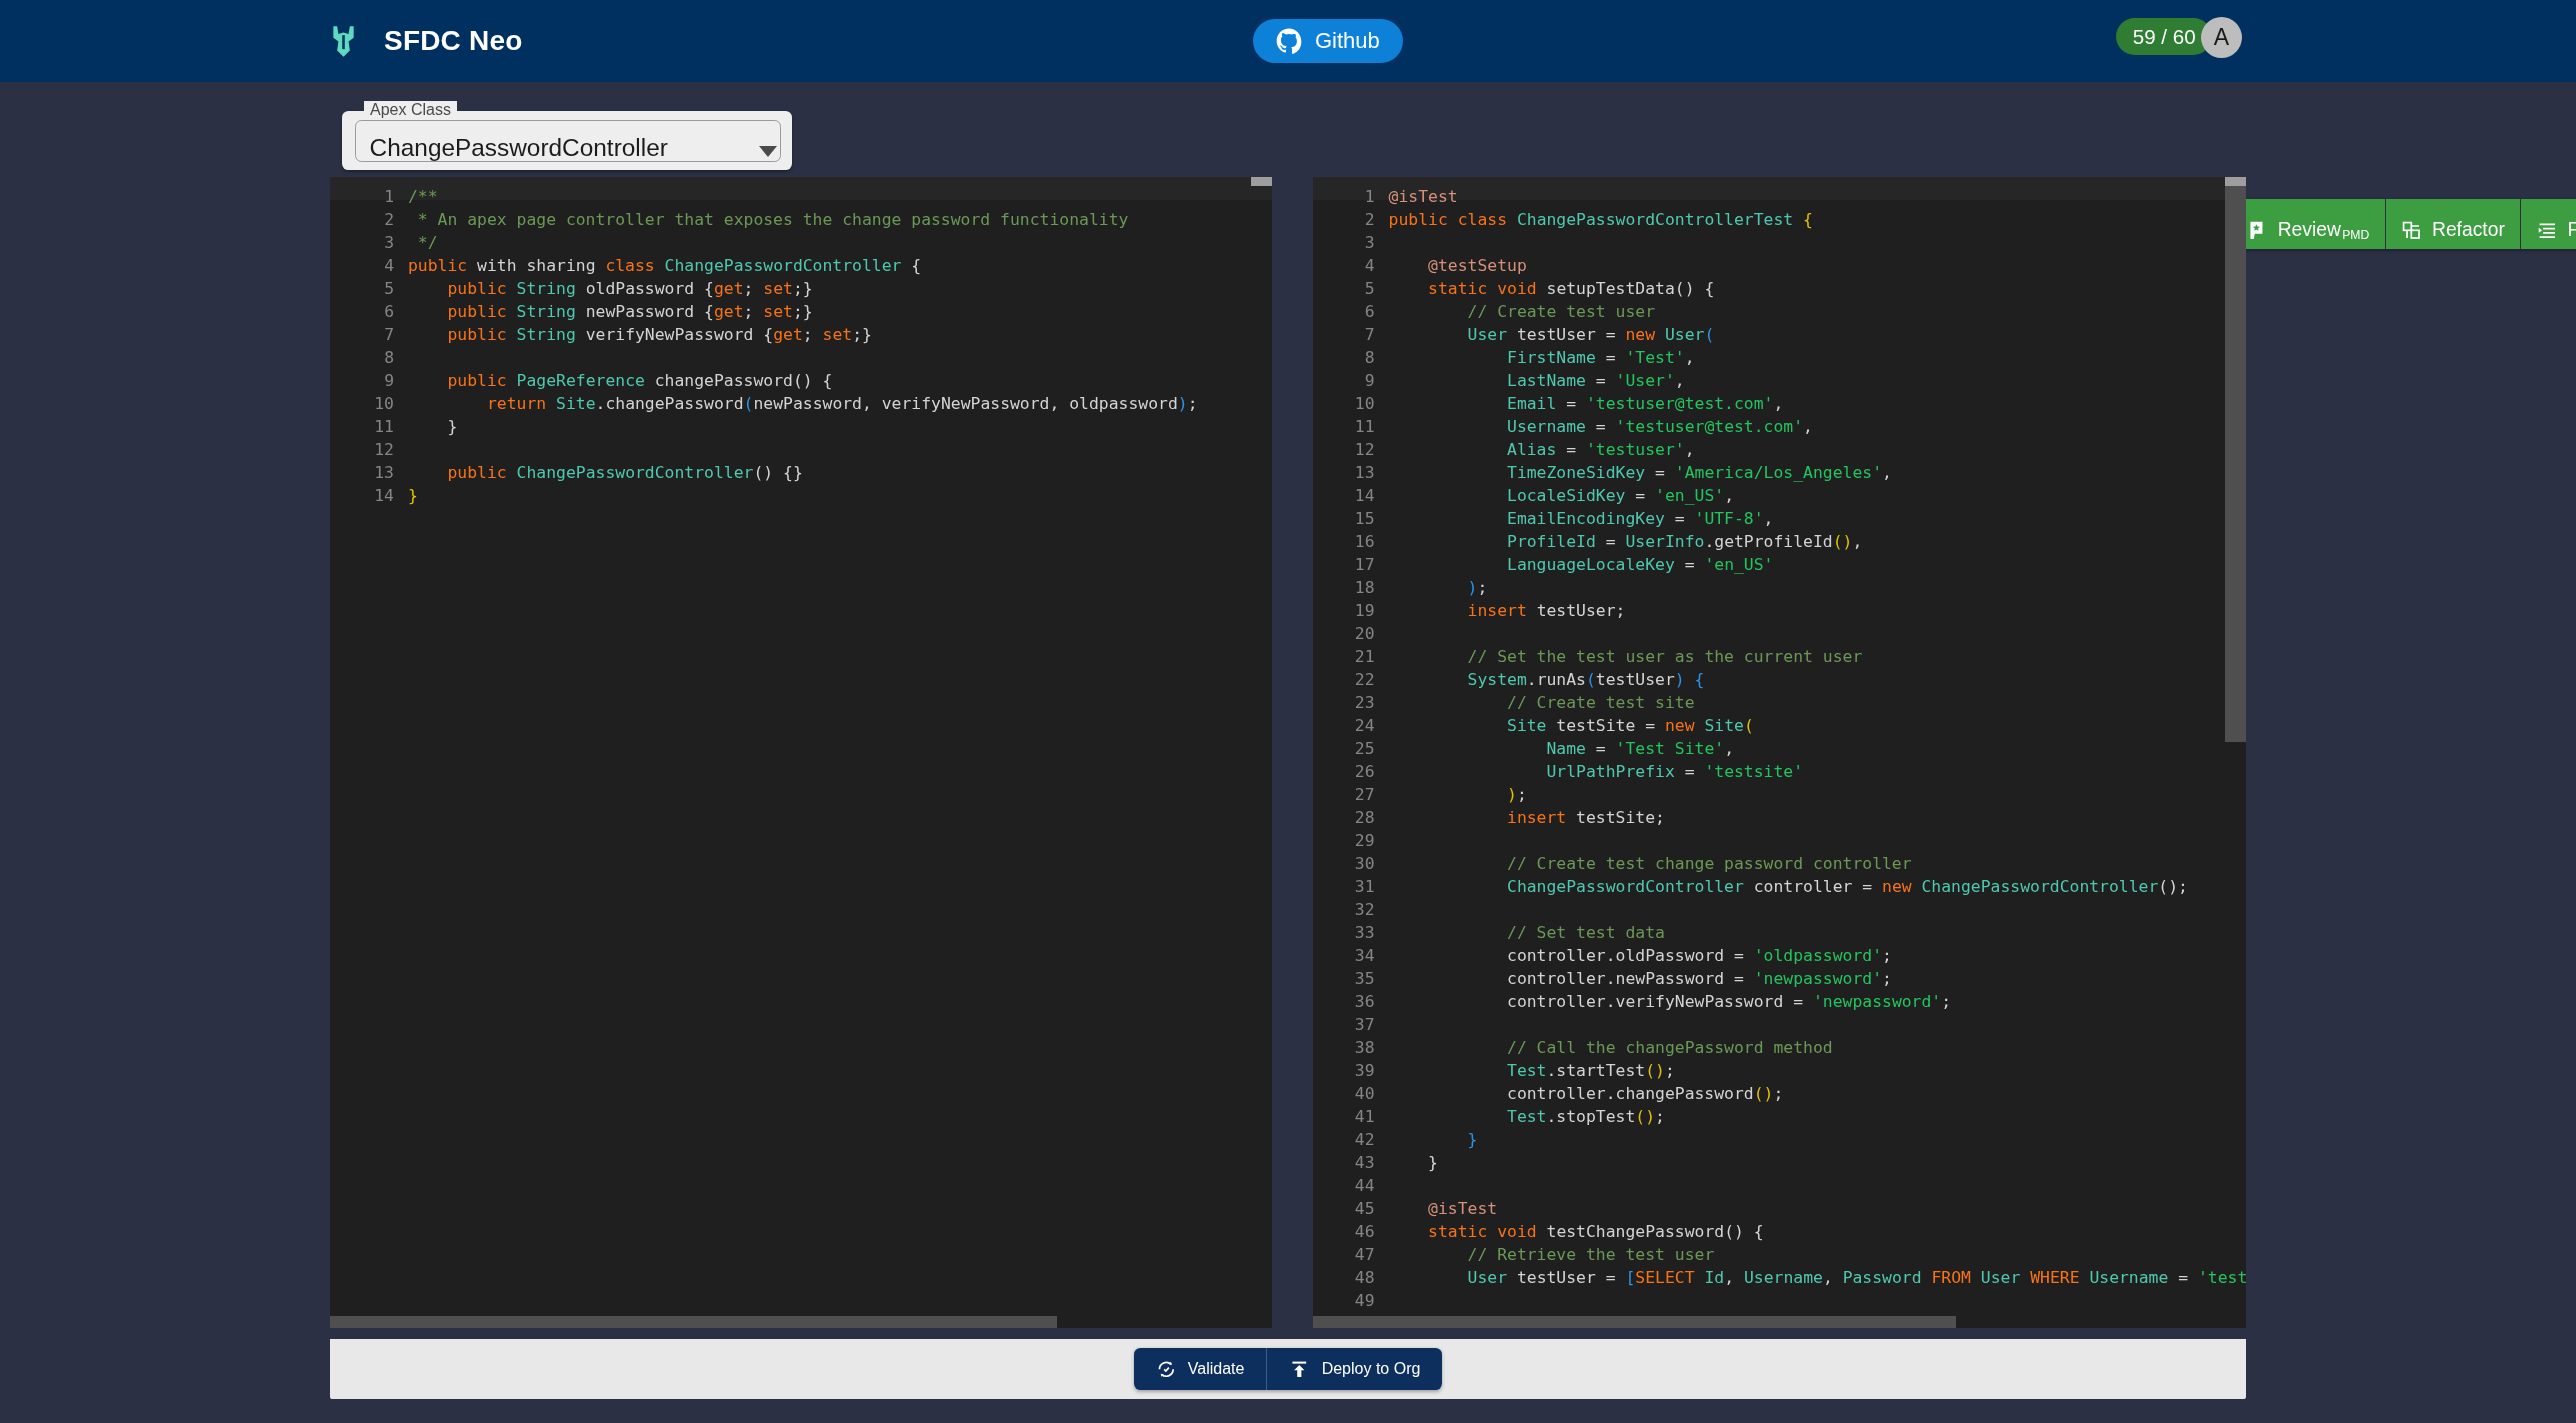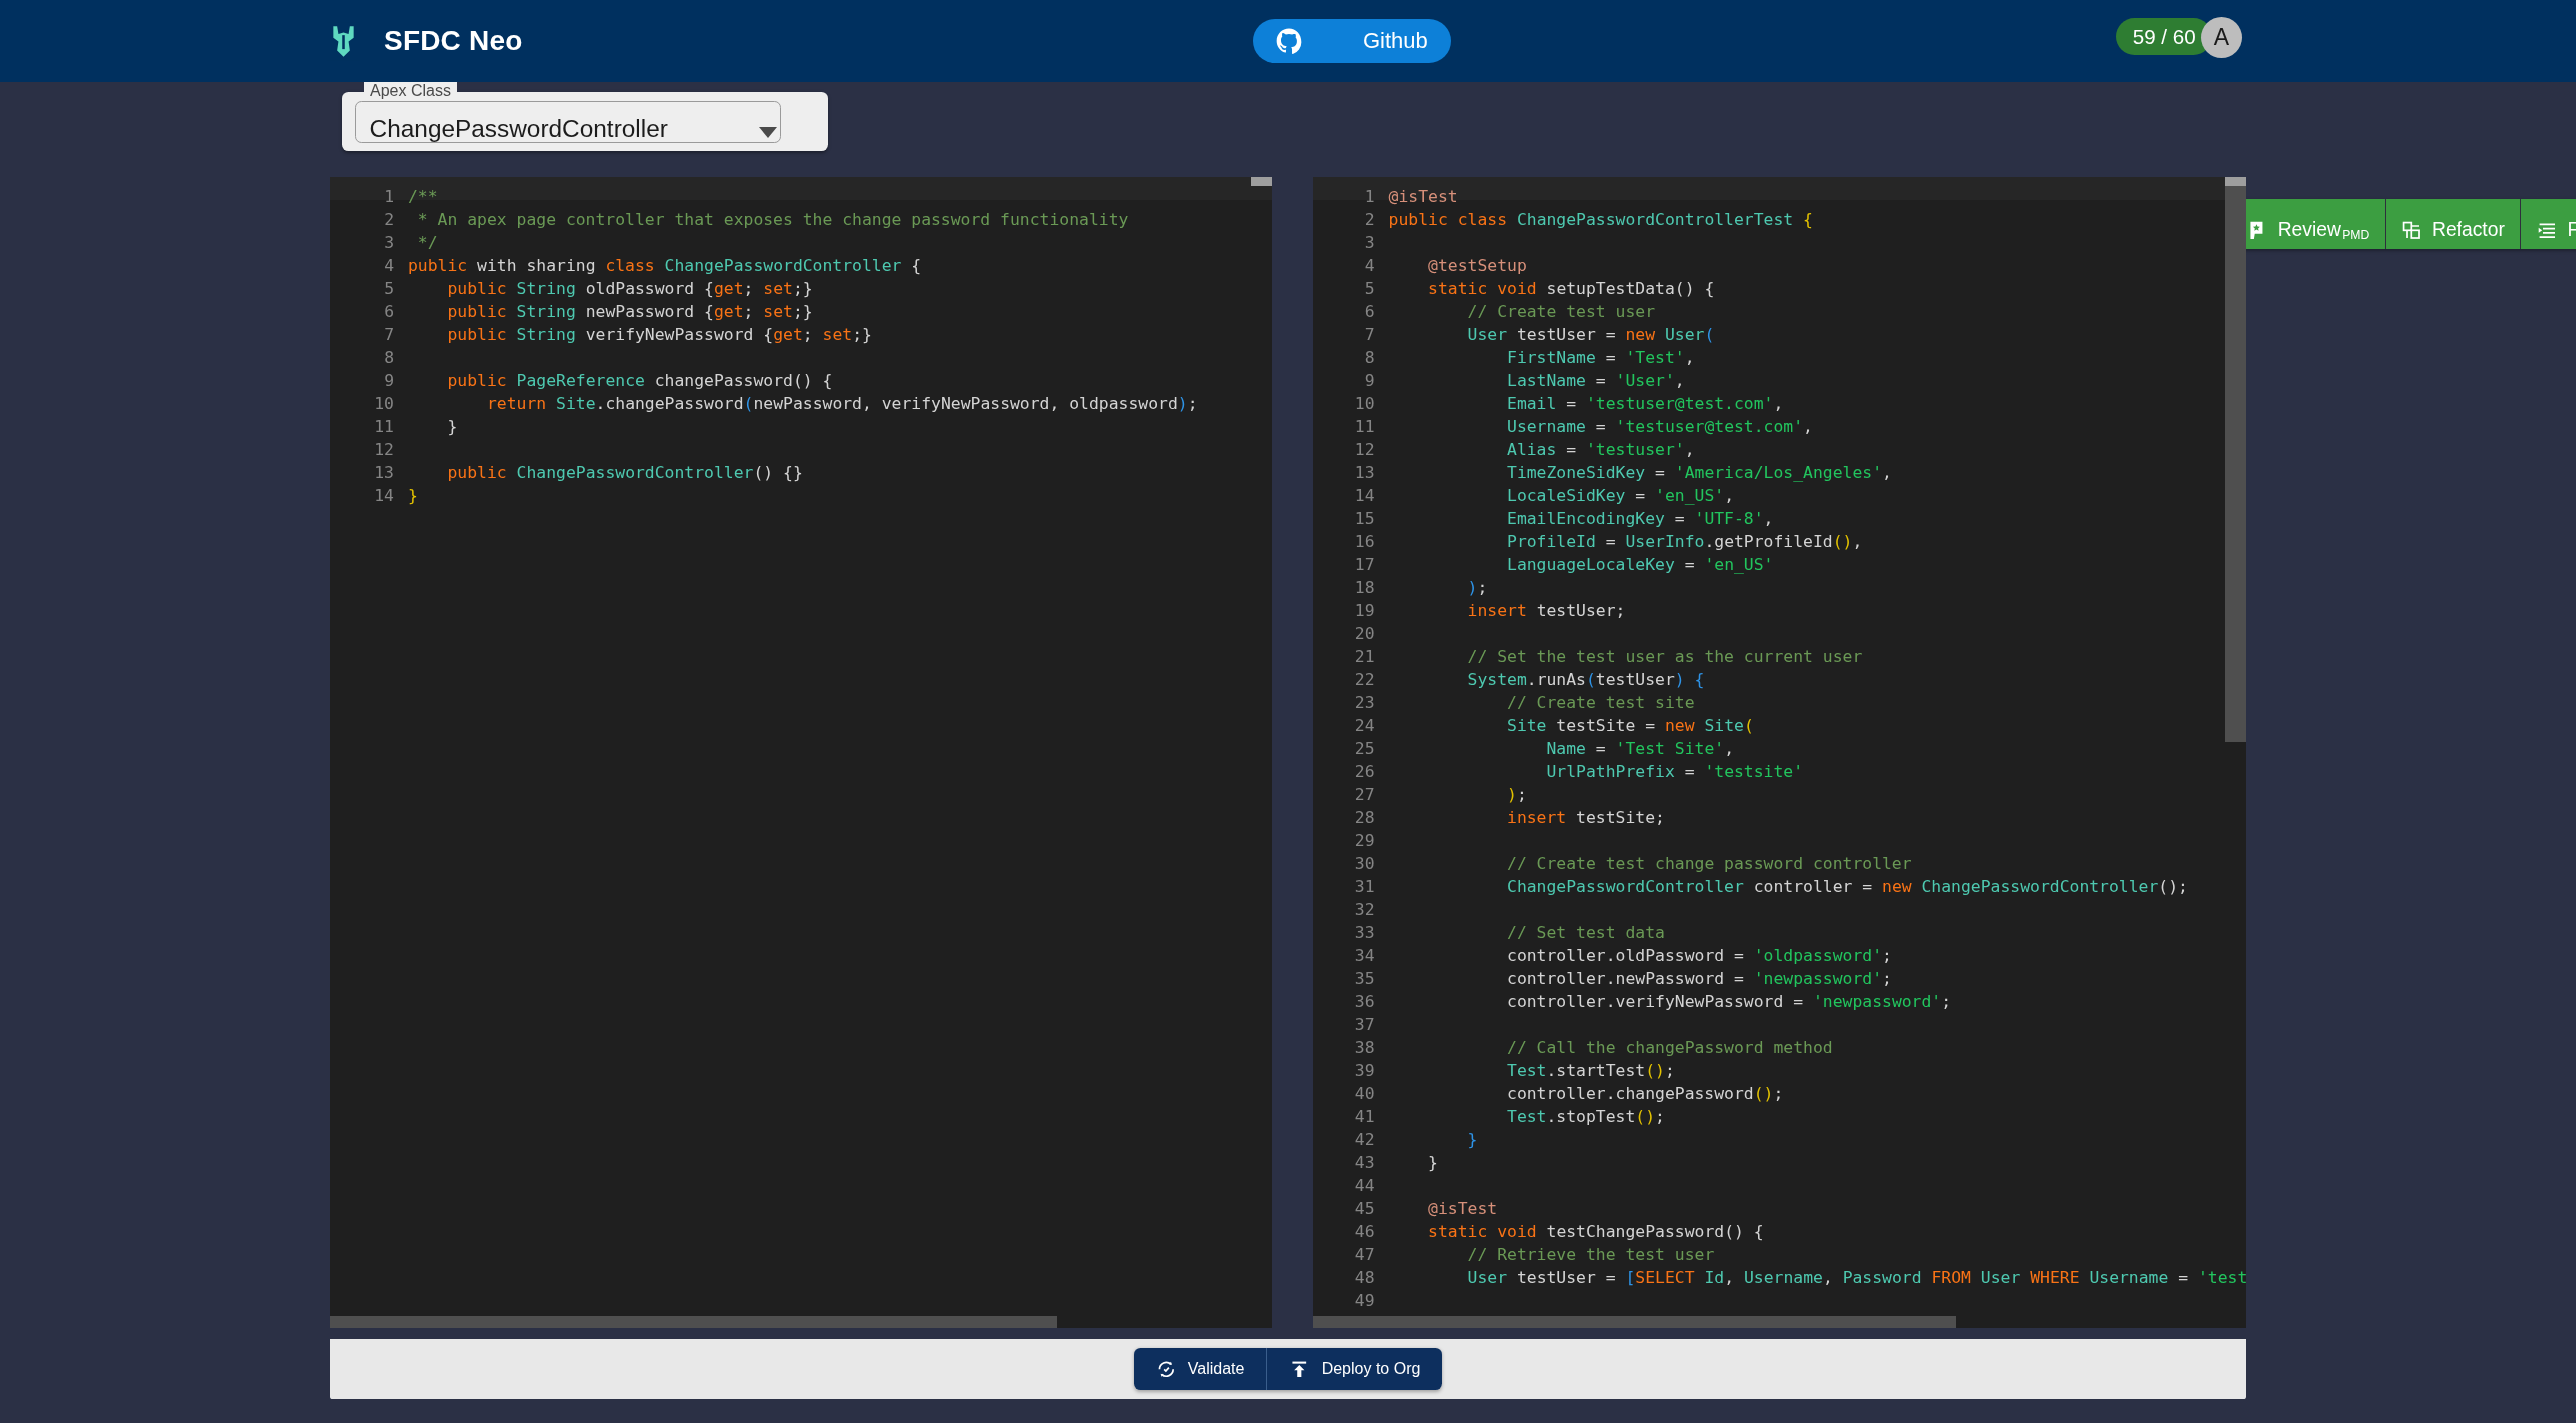--- a/index.html
+++ b/index.html
@@ -21,21 +21,21 @@
   #brand-title {
     color: #ffffff; font-size: 28px; font-weight: bold; letter-spacing: 0.2px;
   }
   #github-btn {
     position: absolute; left: 1253px; top: 19.3px;
     height: 44px; padding: 0 23px; border-radius: 22px;
     background: #0d80d8; border: none;
     display: flex; align-items: center; gap: 13px;
     cursor: pointer;
   }
-  #github-btn .gh-label { color: #fff; font-size: 22px; margin-left: 48px; }
+  #github-btn .gh-label { color: #fff; font-size: 22px; }
   #gh-icon { width: 26px; height: 26px; display: block; }
 
   #score-badge {
     position: absolute; left: 2116px; top: 18px;
     height: 37px; min-width: 77px; padding: 0 16.7px;
     background: #2e7d32; border-radius: 18.6px;
     display: flex; align-items: center; justify-content: center;
     color: #fff; font-size: 20.6px;
   }
   #avatar {
@@ -50,22 +50,22 @@
   #workspace {
     position: absolute; left: 330px; top: 92px;
     width: 1916px; height: 1308px;
   }
 
   
   #toolbar-row {
     position: absolute; left: 0; top: 0; width: 1916px; height: 78px;
   }
   #apex-select-wrap {
-    position: absolute; left: 11.6px; top: 0;
-    width: 486px; height: 59px;
+    position: absolute; left: 11.6px; top: 19px;
+    width: 450px; height: 59px;
     background: #eeeeee;
     border-radius: 6.4px;
     box-shadow: 0 1.3px 3.2px rgba(0,0,0,.35);
   }
   #apex-fieldset {
     position: absolute; left: 13px; top: 9px;
     width: 426px; height: 42px;
     border: 1.3px solid #9a9a9a; border-radius: 6.4px;
   }
   #apex-legend {

